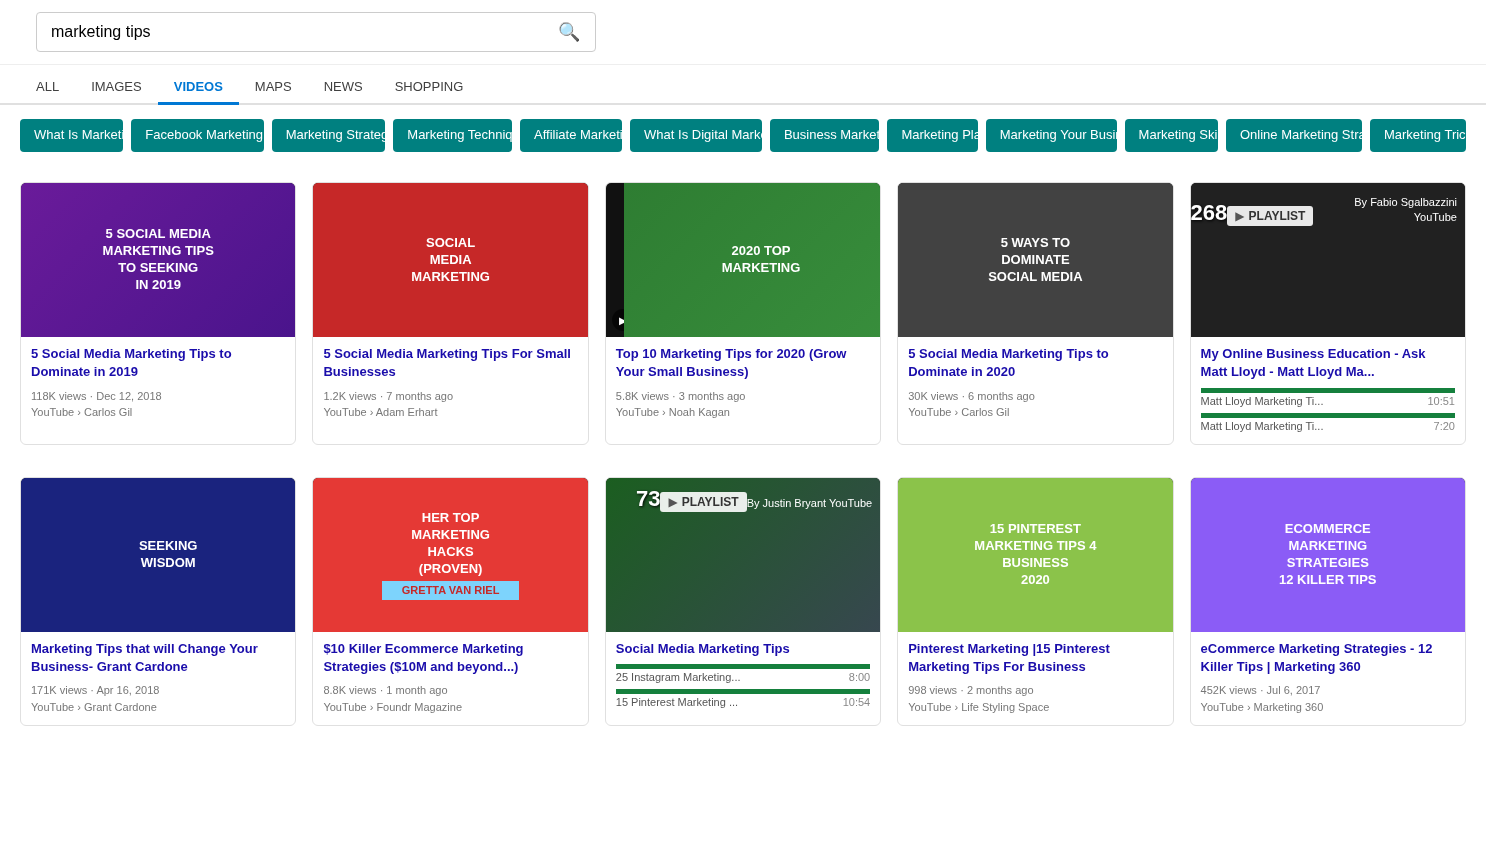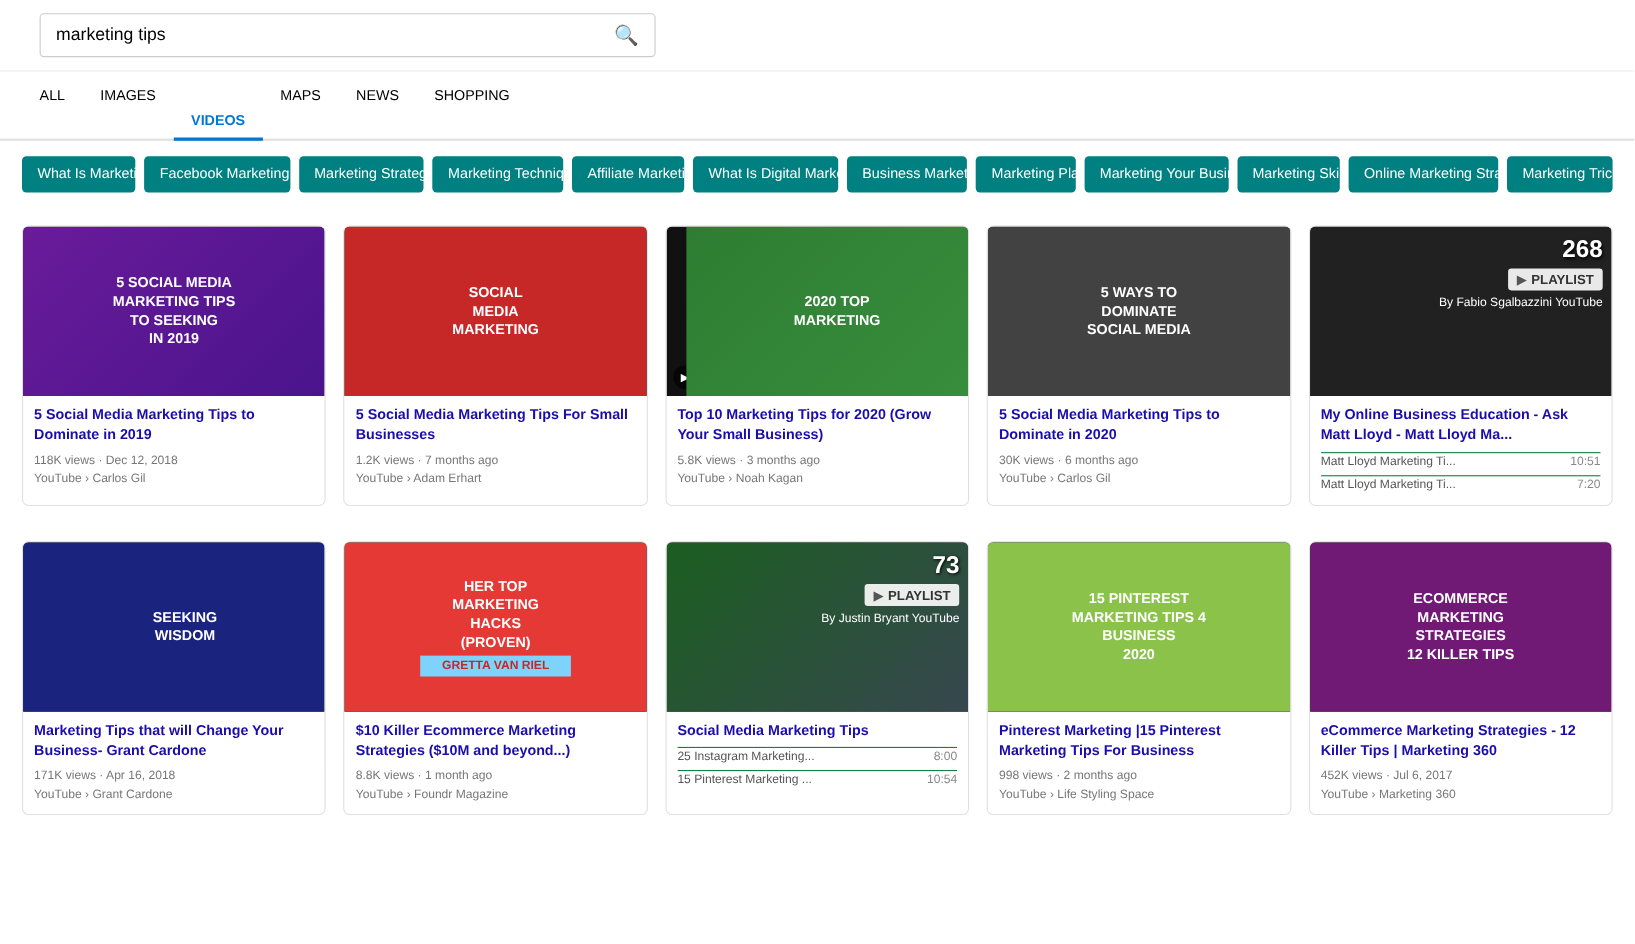--- a/index.html
+++ b/index.html
@@ -7,53 +7,53 @@
 
     
     .header { display: flex; align-items: center; padding: 12px 20px; border-bottom: 1px solid #eee; }
     .bing-logo { color: #0078d4; font-size: 28px; font-weight: bold; margin-right: 16px; font-family: serif; }
     .search-bar { display: flex; align-items: center; border: 1px solid #ccc; border-radius: 4px; padding: 8px 14px; width: 560px; }
     .search-bar input { border: none; outline: none; font-size: 16px; width: 100%; }
     .search-icon { color: #0078d4; font-size: 18px; cursor: pointer; margin-left: 8px; }
 
     
     .nav-tabs { display: flex; padding: 6px 20px 0; border-bottom: 2px solid #e0e0e0; }
-    .nav-tab { padding: 8px 16px; font-size: 13px; color: #000000; cursor: pointer; text-decoration: none; border-bottom: 3px solid transparent; margin-bottom: -2px; }
-    .nav-tab.active { color: #0078d4; border-bottom: 3px solid #0078d4; font-weight: bold; margin-top: 23px; }
+    .nav-tab { padding: 8px 16px; font-size: 13px; color: #404040; cursor: pointer; text-decoration: none; border-bottom: 3px solid transparent; margin-bottom: -2px; }
+    .nav-tab.active { color: #0078d4; border-bottom: 3px solid #0078d4; font-weight: bold; }
 
     
     .filter-row { display: flex; padding: 14px 20px; gap: 8px; flex-wrap: nowrap; overflow-x: auto; }
     .filter-chip { background: #008080; color: #fff; border-radius: 4px; padding: 8px 14px; font-size: 13px; cursor: pointer; white-space: nowrap; text-align: center; line-height: 1.3; min-width: 80px; }
 
     
     .video-grid { display: grid; grid-template-columns: repeat(5, 1fr); gap: 16px; padding: 16px 20px; }
 
     .video-card { border: 1px solid #e0e0e0; border-radius: 6px; overflow: hidden; background: #fff; }
     .thumb-wrap { position: relative; width: 100%; padding-top: 56.25%; background: #111; overflow: hidden; }
     .thumb-wrap .thumb-bg { position: absolute; top: 0; left: 0; width: 100%; height: 100%; display: flex; align-items: center; justify-content: center; overflow: hidden; }
     .thumb-wrap .duration { position: absolute; bottom: 6px; right: 6px; background: rgba(0,0,0,0.75); color: #fff; font-size: 11px; padding: 2px 5px; border-radius: 3px; }
     .play-btn { position: absolute; bottom: 6px; left: 6px; background: rgba(0,0,0,0.6); color: #fff; border-radius: 50%; width: 22px; height: 22px; display: flex; align-items: center; justify-content: center; font-size: 10px; }
 
     .video-info { padding: 8px 10px 10px; }
     .video-title { font-size: 13px; font-weight: bold; color: #1a0dab; line-height: 1.4; margin-bottom: 6px; }
     .video-meta { font-size: 11px; color: #777; margin-top: 4px; line-height: 1.5; }
 
     
-    .playlist-badge { position: absolute; top: 8px; right: 8px; display: flex; flex-direction: column; align-items: flex-end; }
+    .playlist-badge { position: absolute; top: 8px; right: 8px; display: flex; flex-direction: row; align-items: flex-end; }
     .playlist-count { color: #fff; font-size: 22px; font-weight: bold; text-shadow: 1px 1px 3px #000; }
     .playlist-label-wrap { display: flex; align-items: center; gap: 4px; background: rgba(255,255,255,0.9); padding: 3px 8px; border-radius: 3px; margin-top: 4px; }
     .playlist-icon { font-size: 12px; color: #555; }
     .playlist-label { font-size: 12px; font-weight: bold; color: #333; }
     .playlist-by { font-size: 10px; color: #555; margin-top: 4px; line-height: 1.4; }
 
     
     .thumb-text { color: #fff; font-weight: bold; font-size: 13px; padding: 8px; text-align: center; line-height: 1.3; }
 
     
-    .sub-video-item { display: flex; justify-content: space-between; font-size: 11px; color: #555; padding: 2px 0; border-top: 1px solid #15803d; margin-top: 4px; }
+    .sub-video-item { display: flex; justify-content: space-between; font-size: 11px; color: #555; padding: 2px 0; border-top: 5px solid #15803d; margin-top: 4px; }
     .sub-video-title { flex: 1; overflow: hidden; text-overflow: ellipsis; white-space: nowrap; }
     .sub-video-dur { margin-left: 8px; color: #888; flex-shrink: 0; }
   </style>
 </head>
 <body>
 
 <div class="header">
   <div class="bing-logo"></div>
   <div class="search-bar">
     <input type="text" value="marketing tips" style="">
@@ -260,21 +260,21 @@
       </div>
       <div class="video-info">
         <div class="video-title">Pinterest Marketing |15 Pinterest Marketing Tips For Business</div>
         <div class="video-meta">998 views · 2 months ago<br>YouTube › Life Styling Space</div>
       </div>
     </div>
     <div class="video-card">
       <div class="thumb-wrap">
         <div class="duration">11:16</div>
         <div class="play-btn">▶</div>
-        <div class="thumb-bg" style="background: #701a75;">
+        <div class="thumb-bg" style="background: #8b5cf6;">
           <div class="thumb-text">
             <div>ECOMMERCE</div>
             <div>MARKETING</div>
             <div>STRATEGIES</div>
             <div>12 KILLER TIPS</div>
           </div>
         </div>
       </div>
       <div class="video-info">
         <div class="video-title">eCommerce Marketing Strategies - 12 Killer Tips | Marketing 360</div>

